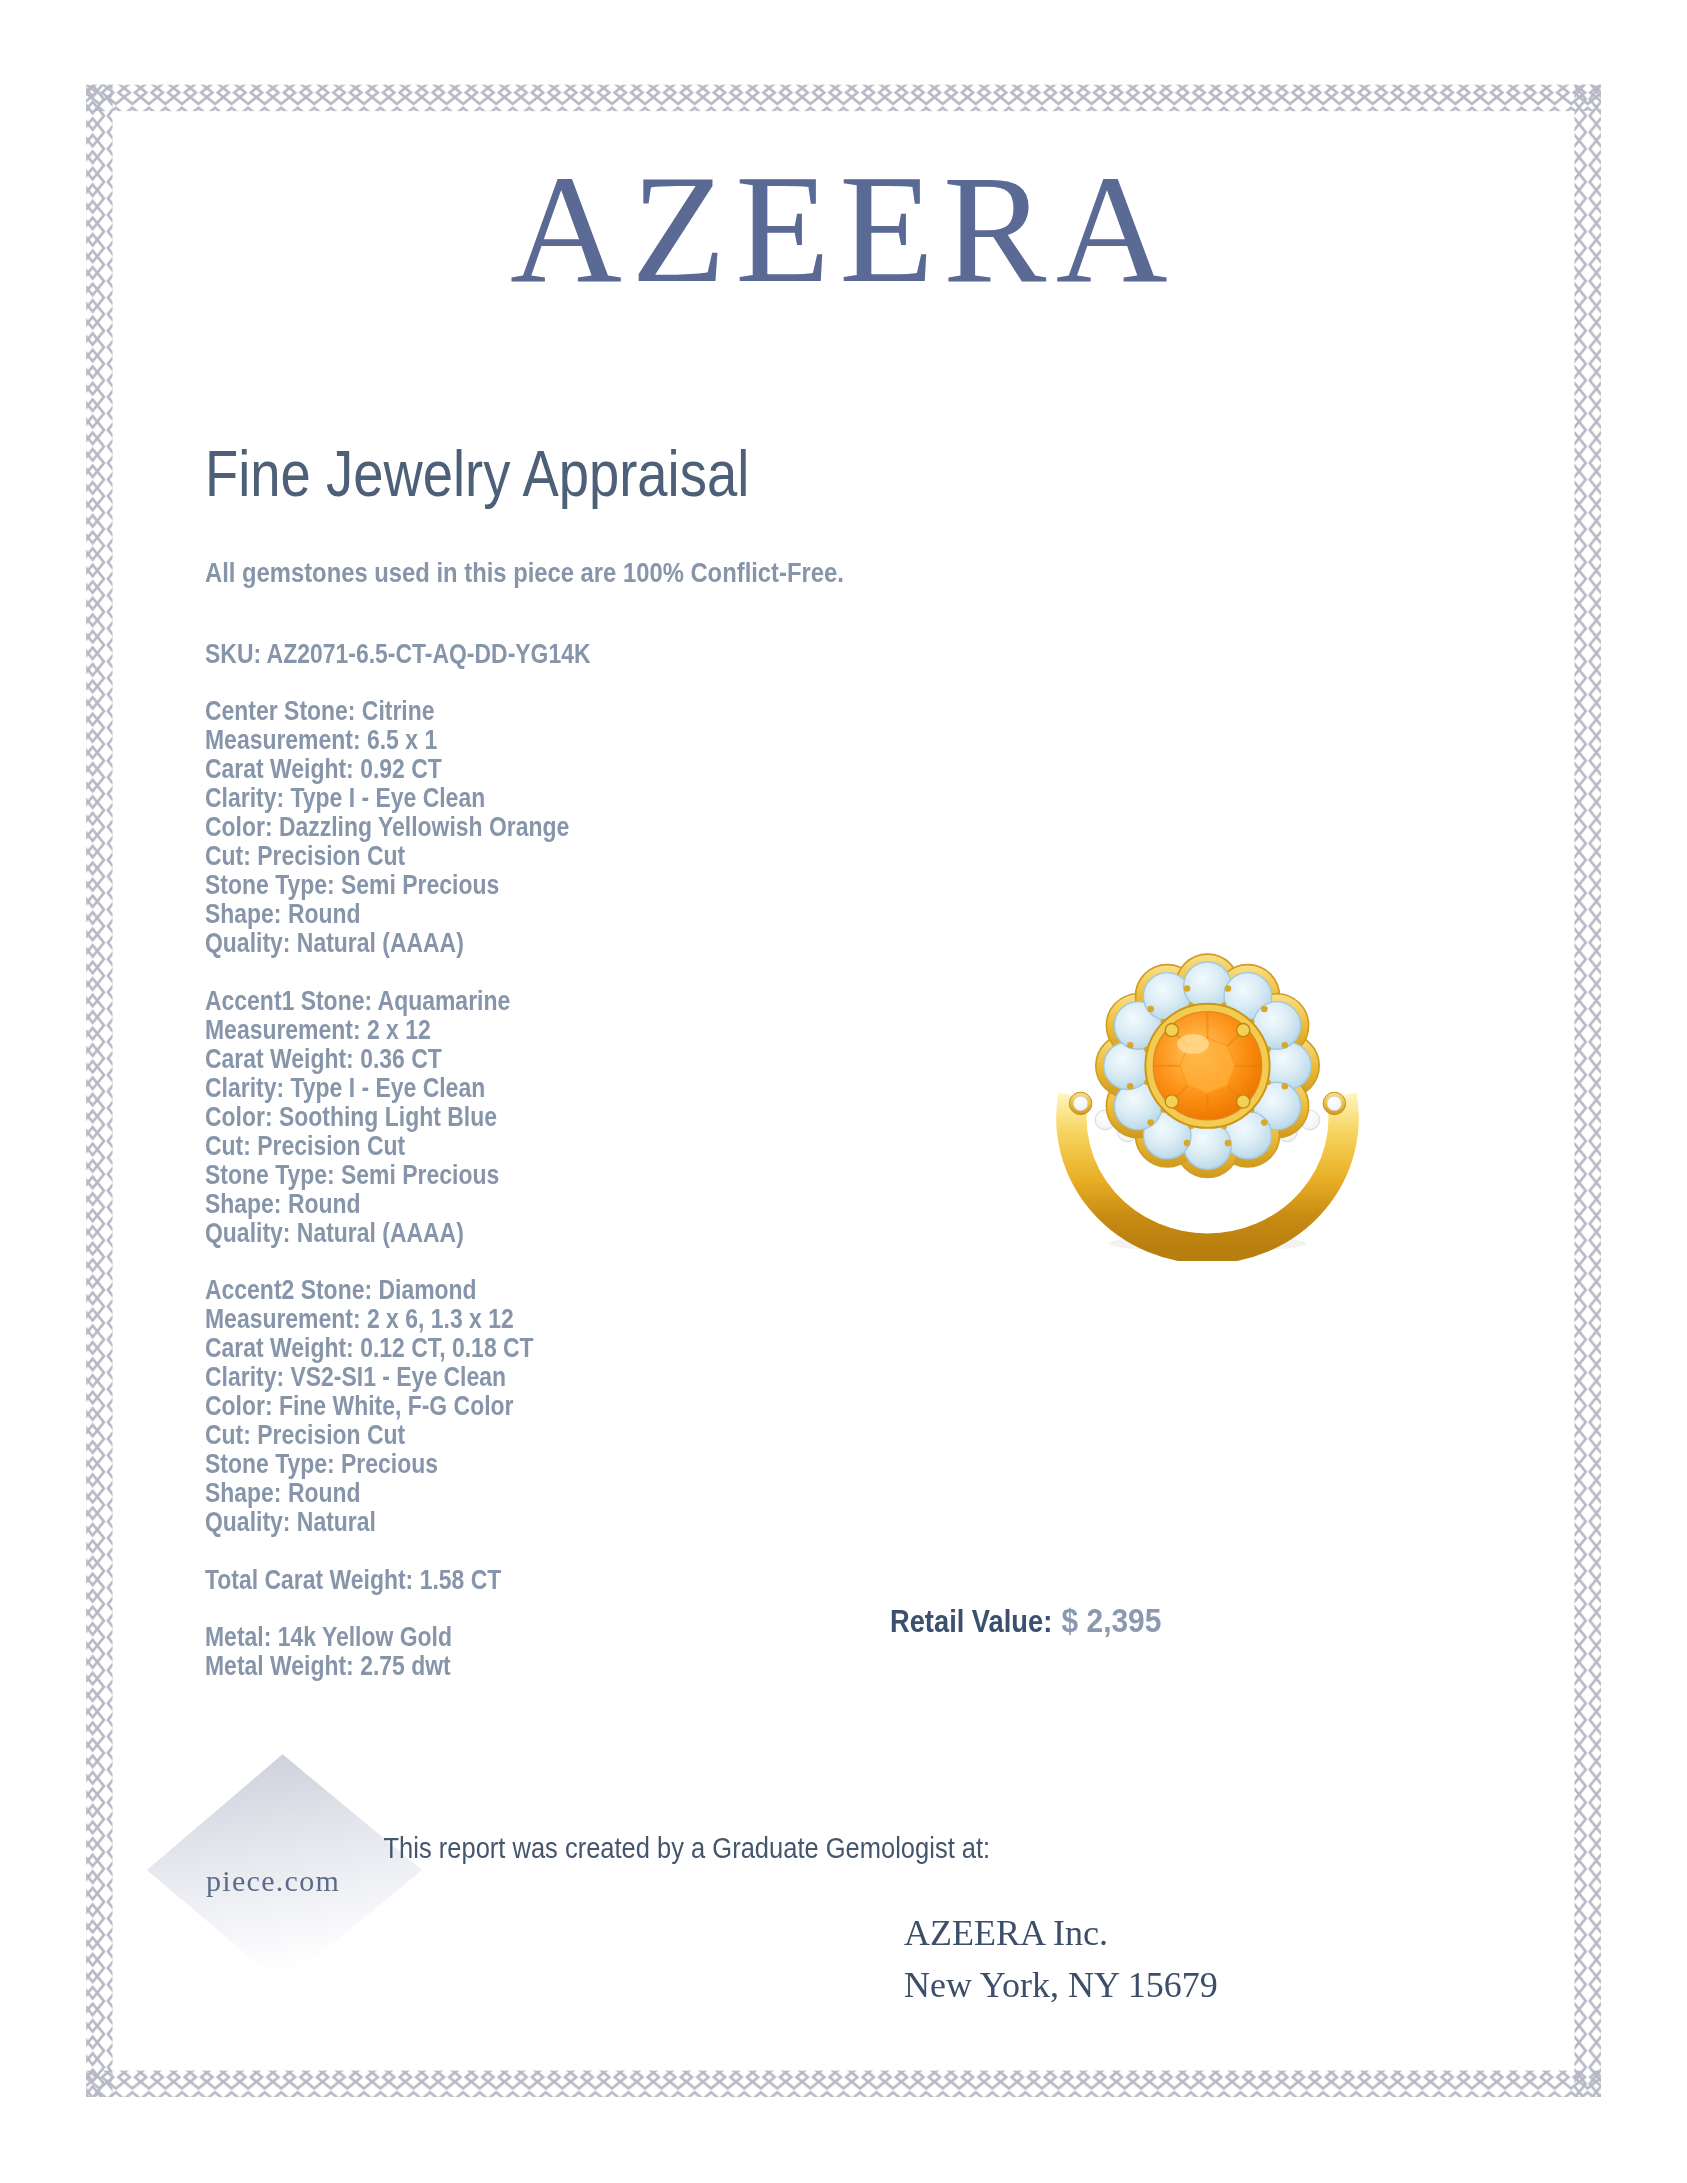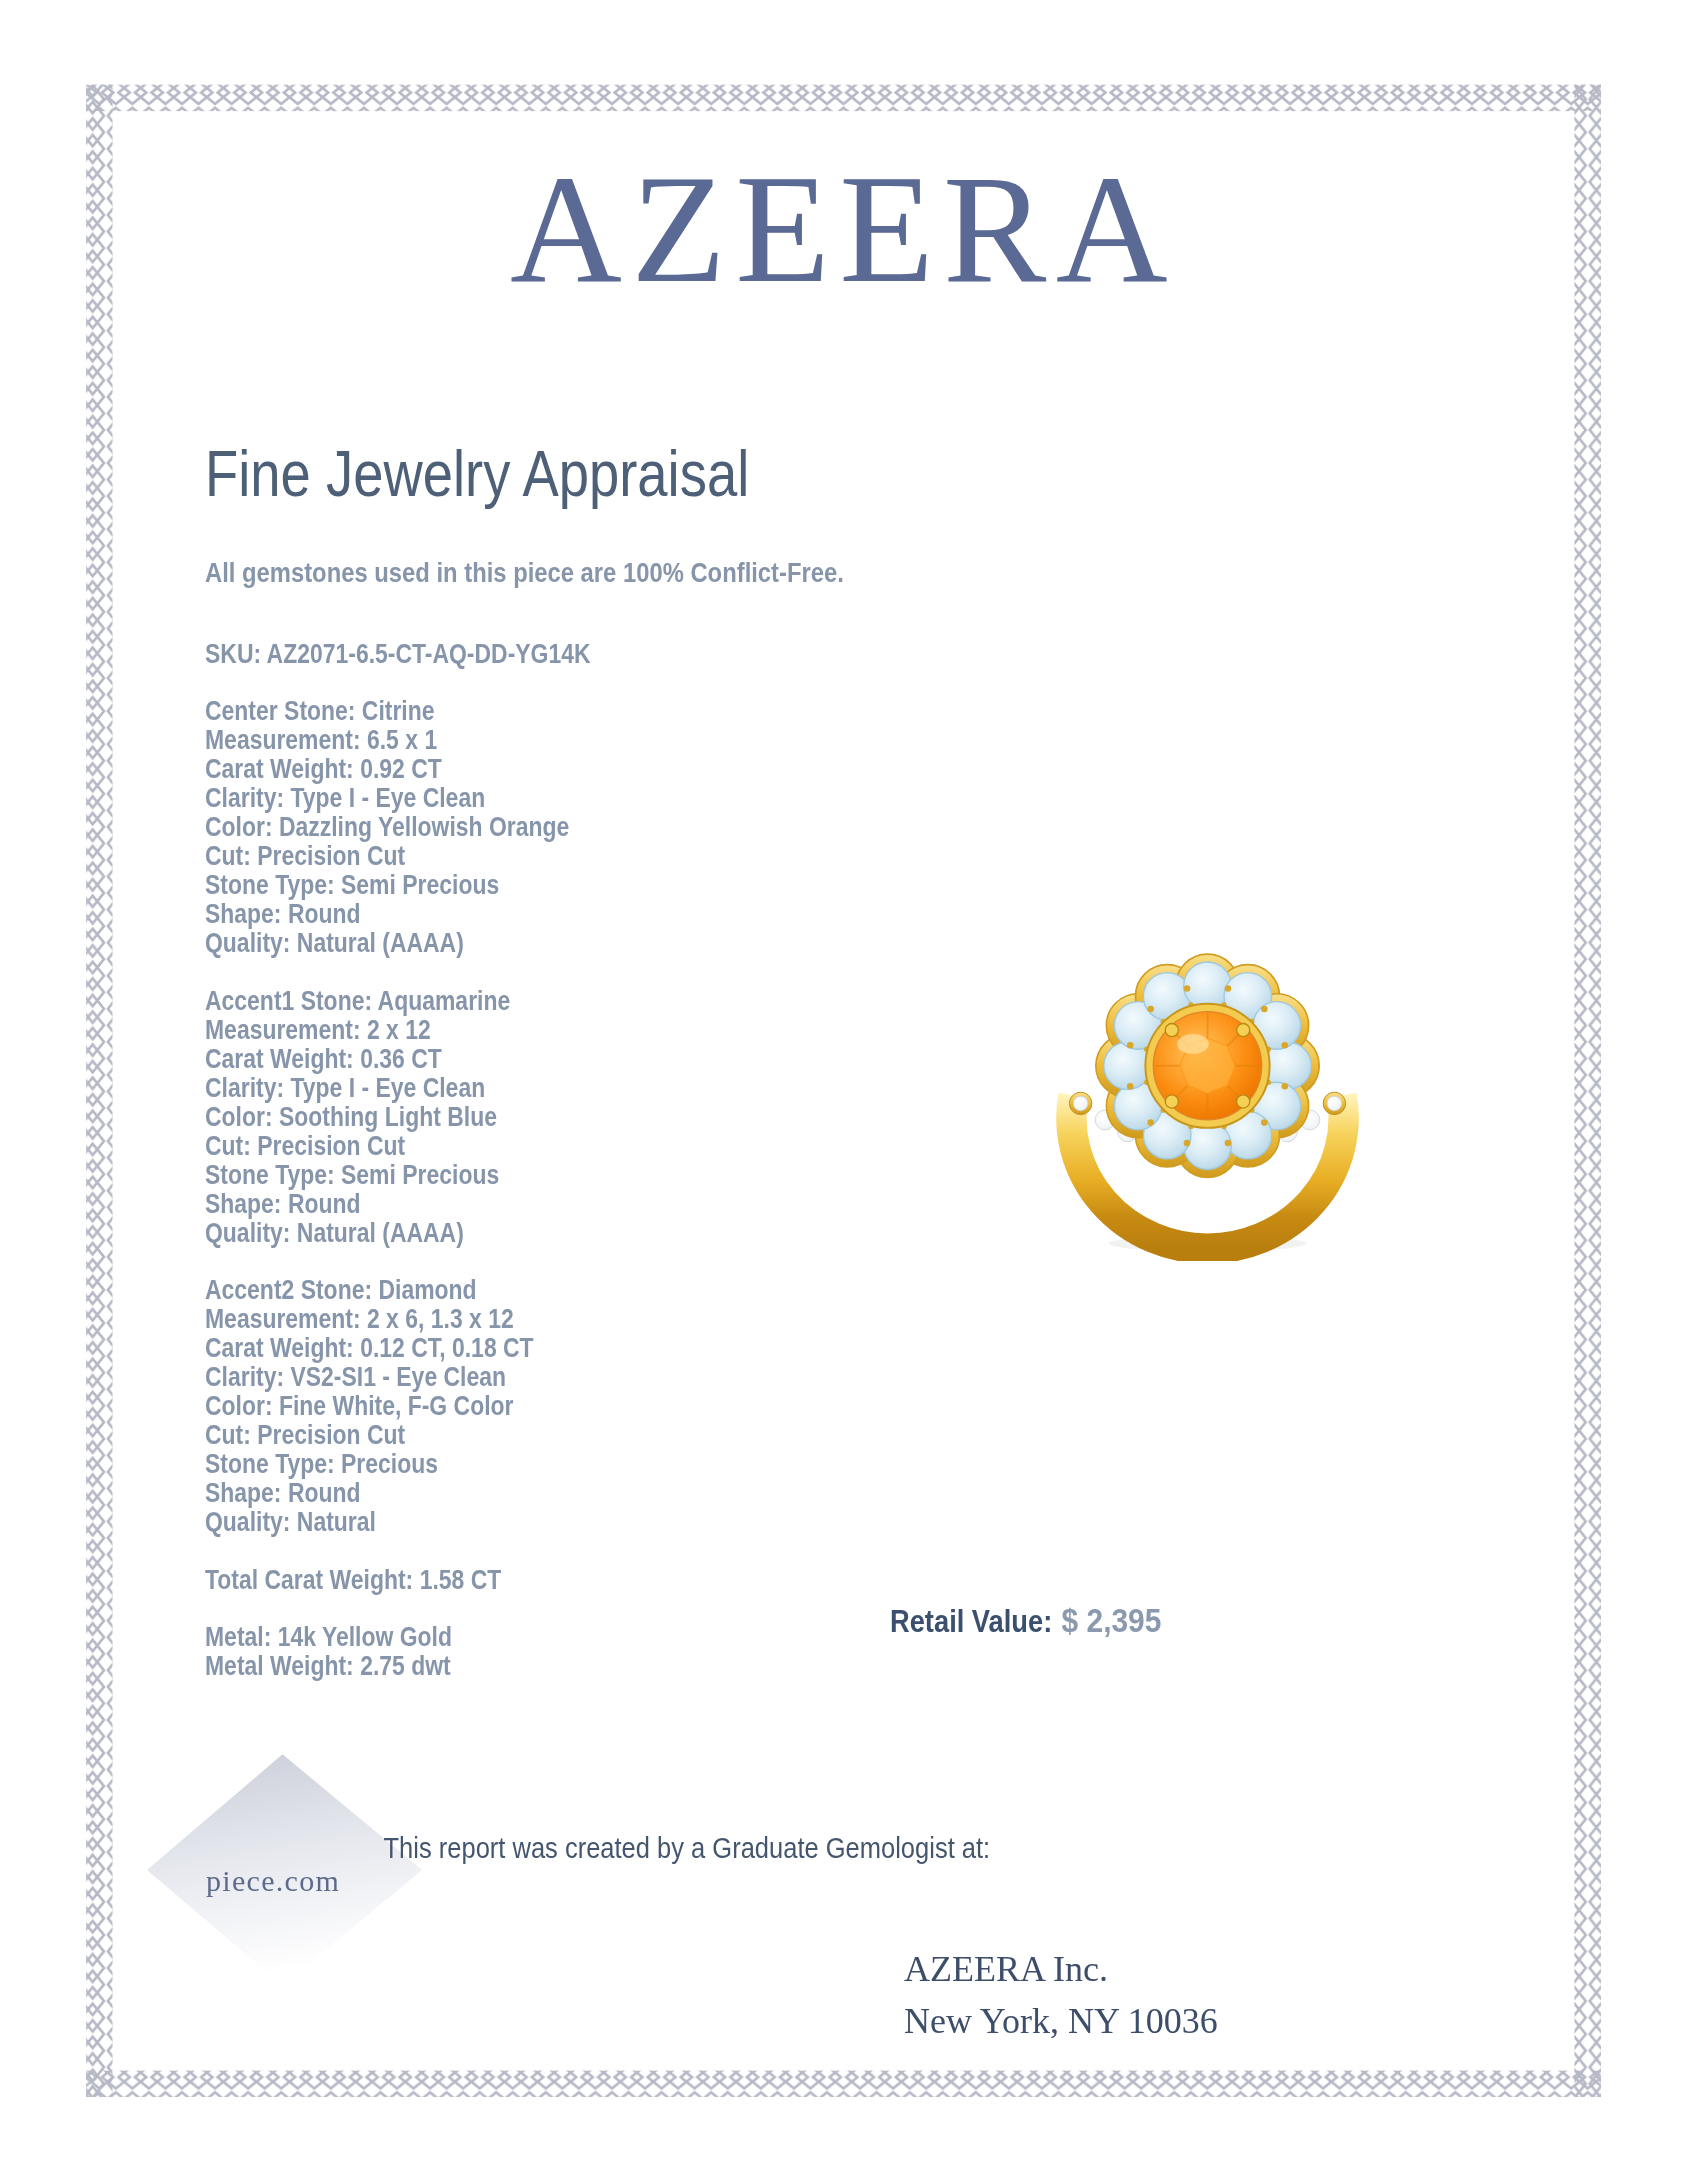--- a/index.html
+++ b/index.html
@@ -35,21 +35,21 @@
   }
   .retail .lbl { font-size:31px; font-weight:bold; color:#3a506e; }
   .retail .val { font-size:34px; font-weight:bold; color:#8b99af; margin-left:10.6px; }
   .report-note-wrap { left:0; top:1831px; width:1373px; text-align:center; }
   .report-note-wrap span {
     display:inline-block; font-size:30px; color:#44566e;
     transform:scaleX(.85); transform-origin:center top; white-space:nowrap;
   }
   .address {
     left:904px; top:1907px; font-family:"Liberation Serif", serif;
-    font-size:36px; line-height:52px; color:#3d4e6b; white-space:nowrap;margin-top:36px;
+    font-size:36px; line-height:52px; color:#3d4e6b; white-space:nowrap;
   }
   .website {
     left:206px; top:1864px; font-family:"Liberation Serif", serif;
     font-size:30px; letter-spacing:1.3px; color:#5c6b89; white-space:nowrap;
   }
   .ring-box { left:1039px; top:930px; width:337px; height:331px; }
 </style>
 </head>
 <body>
 
@@ -288,17 +288,17 @@
   </svg>
 
   <div class="abs report-note-wrap">
     <span>This report was created by a Graduate Gemologist at:</span>
   </div>
 
   <div class="abs website">piece.com</div>
 
   <div class="abs address">
     <div>AZEERA Inc.</div>
-    <div>New York, NY 10036</div>
+    <div>New York, NY 15679</div>
   </div>
 
 </div>
 
 
 </body></html>

